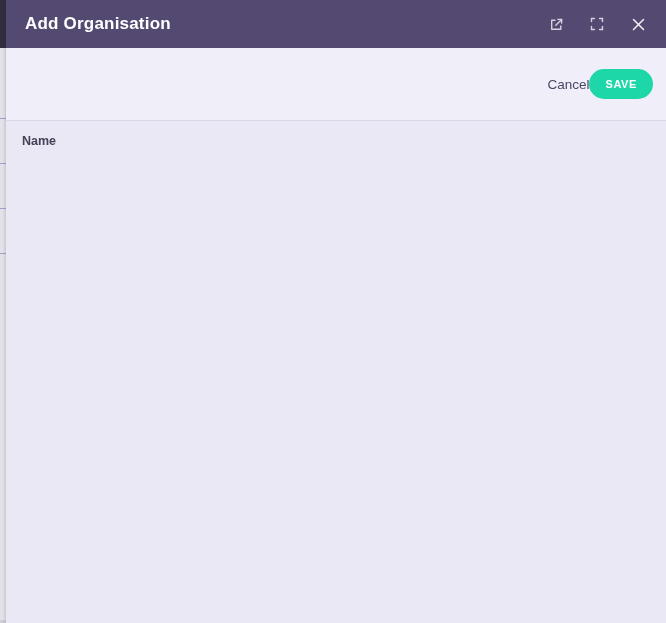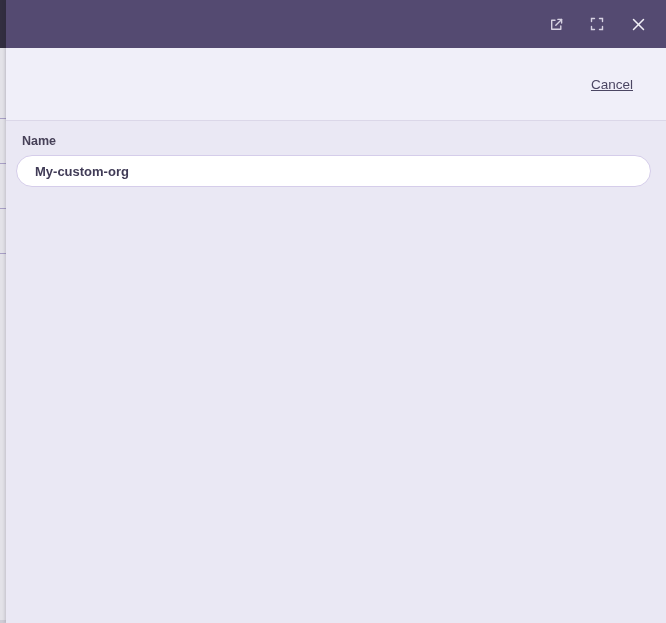--- a/index.html
+++ b/index.html
@@ -24,21 +24,21 @@
     padding:0 15px 0 19px;}
   .panel-title{color:#ffffff;font-size:17px;font-weight:700;letter-spacing:.2px;}
   .header-icons{margin-left:auto;display:flex;align-items:center;gap:15px;}
   .hicon{width:26px;height:26px;display:flex;align-items:center;justify-content:center;cursor:pointer;}
   .hicon svg{display:block;}
 
   
   .toolbar{height:73px;flex:0 0 73px;background:#f0eff9;display:flex;align-items:center;
     justify-content:flex-end;padding-right:13px;border-bottom:1px solid #dbd7e8;
     box-shadow:0 1px 2px rgba(60,50,90,.05);}
-  .cancel-link{color:#4b4663;font-size:13.5px;margin-right:20px;cursor:pointer;text-decoration:underline;}
+  .cancel-link{color:#4b4663;font-size:13.5px;cursor:pointer;}
   .save-btn{background:#1ed7a8;color:#ffffff;border:none;border-radius:15px;height:30px;
     min-width:63px;padding:0 16px;font-size:11px;font-weight:700;letter-spacing:.6px;cursor:pointer;}
 
   
   .panel-body{flex:1;background:#eae8f4;padding:13px 15px 0 10px;}
   .field-label{display:block;color:#474158;font-size:12.5px;font-weight:700;margin:0 0 7px 6px;}
   .name-input{width:100%;height:32px;border-radius:16px;border:1px solid #d5cdea;background:#ffffff;
     padding:0 18px;font-size:13px;font-weight:700;color:#403b56;outline:none;}
 </style>
 </head>
@@ -51,20 +51,21 @@
     <div class="row-line" style="top:118px"></div>
     <div class="row-line" style="top:163px"></div>
     <div class="row-line" style="top:208px"></div>
     <div class="row-line" style="top:253px"></div>
   </div>
   <div class="page-bottom-edge"></div>
 
   <div class="panel">
 
     <div class="panel-header">
+      <span class="panel-title">Add Organisation</span>
       <div class="header-icons">
         <span class="hicon">
           <svg width="15" height="15" viewBox="0 0 15 15" fill="none" stroke="#d7d2e2" stroke-width="1.4" stroke-linecap="round" stroke-linejoin="round">
             <path d="M6 3.2 H2.7 V12.3 H11.8 V9"></path>
             <path d="M6.8 8.2 L12.6 2.4"></path>
             <path d="M8.9 2.4 H12.6 V6.1"></path>
           </svg>
         </span>
         <span class="hicon">
           <svg width="14" height="14" viewBox="0 0 14 14" fill="none" stroke="#d7d2e2" stroke-width="1.4" stroke-linecap="round">
@@ -78,21 +79,21 @@
           <svg width="15" height="15" viewBox="0 0 15 15" fill="none" stroke="#f2f0f7" stroke-width="1.5" stroke-linecap="round">
             <path d="M2.5 2.5 L12.5 12.5"></path>
             <path d="M12.5 2.5 L2.5 12.5"></path>
           </svg>
         </span>
       </div>
     </div>
 
     <div class="toolbar">
       <span class="cancel-link">Cancel</span>
+      <button class="save-btn">SAVE</button>
     </div>
 
     <div class="panel-body">
       <label class="field-label">Name</label>
-      <input class="name-input" type="text" value="My-custom-org" style="">
     </div>
 
   </div>
 </div>
 
 </body></html>

